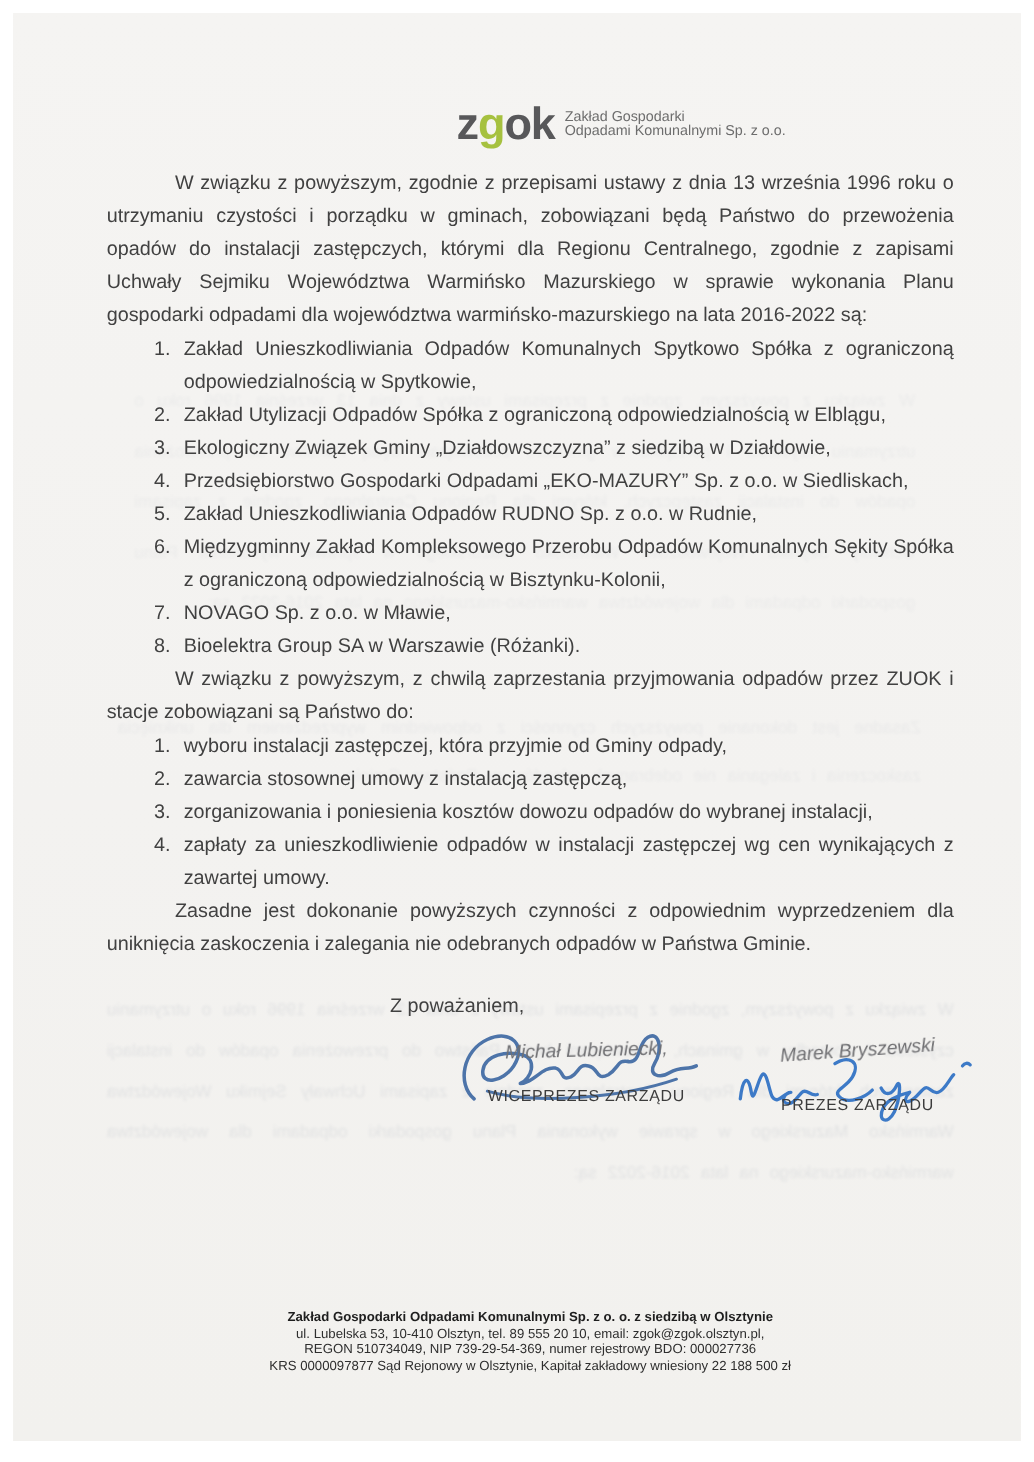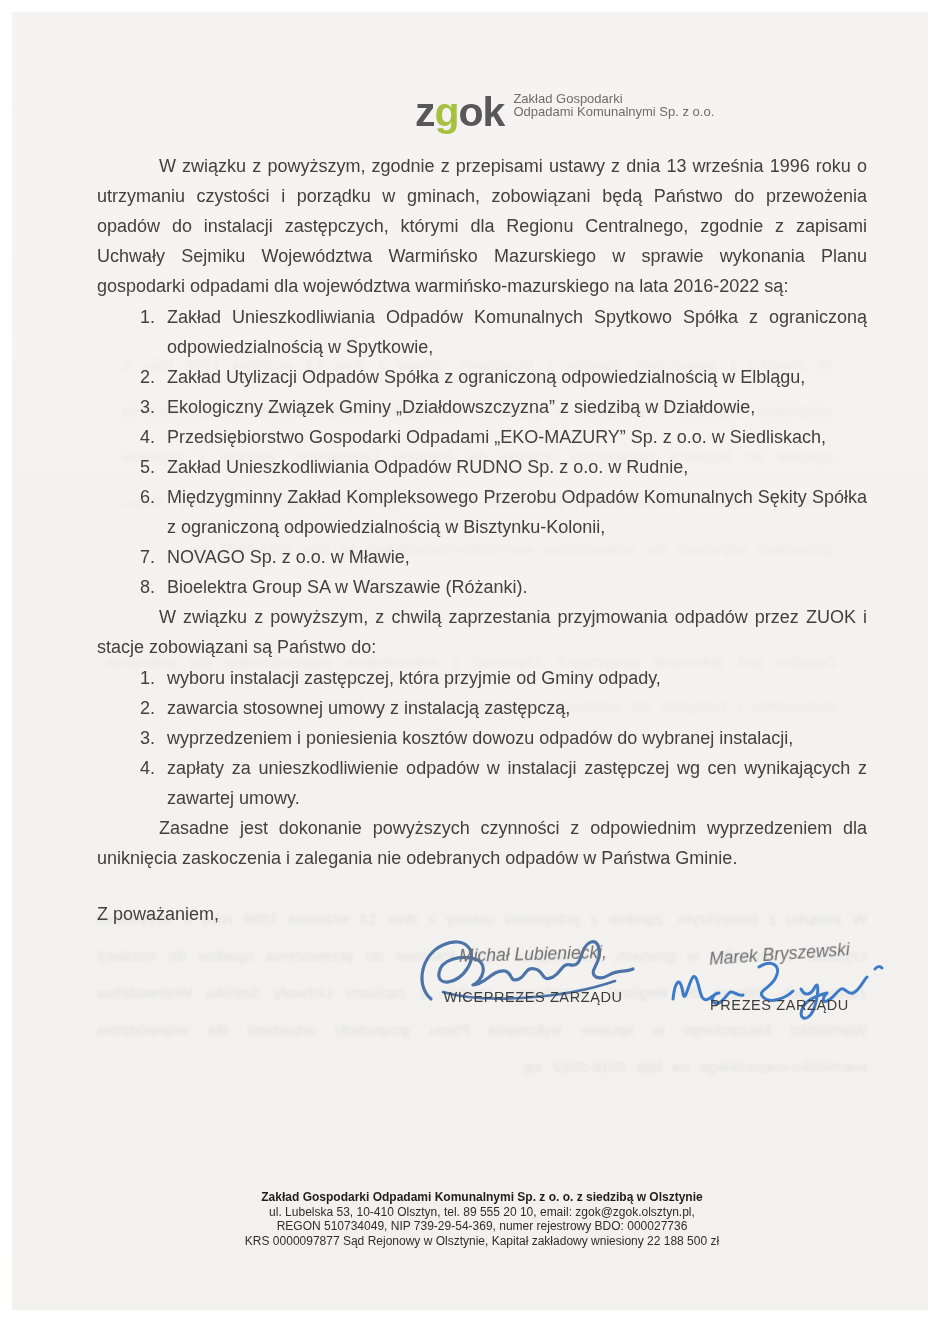--- a/index.html
+++ b/index.html
@@ -9,35 +9,35 @@
          background:#f4f3f1;
          background-image:linear-gradient(180deg,#f5f4f2 0%,#f3f2f0 55%,#f2f1ee 100%);}
   
   .bleed{position:absolute;transform:scaleX(-1);filter:blur(1.6px);
          color:#51607a;text-align:justify;overflow:hidden;pointer-events:none;
          font-size:15.5px;word-spacing:6px;}
   .bleed-1{left:110px;top:330px;width:710px;max-height:250px;line-height:46px;opacity:.055;}
   .bleed-2{left:95px;top:628px;width:730px;max-height:240px;line-height:44px;opacity:.06;}
   .bleed-3{left:85px;top:888px;width:770px;max-height:280px;line-height:37px;opacity:.105;}
   
-  .logo{position:absolute;left:403px;top:80px;display:flex;align-items:flex-start;gap:9px;z-index:2;}
+  .logo{position:absolute;left:403px;top:80px;display:flex;align-items:center;gap:9px;z-index:2;}
   .brand{font-size:41px;font-weight:bold;letter-spacing:-1px;line-height:40px;
          color:#58585a;filter:blur(.3px);}
   .brand .g-green{color:#a6c13f;}
   .tagline{font-size:13px;color:#6d6d6d;line-height:13px;filter:blur(.25px);}
   
   .letter{position:absolute;left:85px;top:139px;width:770px;z-index:2;
           font-size:18px;line-height:30px;color:#414141;
           text-align:justify;filter:blur(.18px);}
   .para{margin:0;text-indent:62px;}
   .plain-list{margin:1px 0 0 0;padding:0;}
   .li{display:flex;}
   .li .num{flex:0 0 27px;margin-left:43px;}
   .li .li-text{flex:1;text-align:justify;}
-  .valediction{margin-top:26px;text-align:left;padding-right:133px;text-indent:0;}
+  .valediction{margin-top:26px;text-align:center;padding-right:133px;text-indent:0;}
   
   .sig-area{position:absolute;left:0;top:932px;width:940px;height:130px;z-index:2;}
   .sig-block{position:absolute;text-align:center;}
   .sig-left{left:396px;width:250px;}
   .sig-right{left:650px;width:235px;}
   .sig-name{font-style:italic;color:#6f6f72;font-size:17.5px;filter:blur(.2px);}
   .sig-left .sig-name{transform:rotate(-1.5deg);}
   .sig-right .sig-name{transform:rotate(-4deg);}
   .sig-ink{display:block;margin:0 auto;}
   .sig-left .sig-ink{margin-top:-36px;}
@@ -114,21 +114,21 @@
       <div class="li">
           <span class="num">1.</span>
           <span class="li-text">wyboru instalacji zastępczej, która przyjmie od Gminy odpady,</span>
         </div>
       <div class="li">
           <span class="num">2.</span>
           <span class="li-text">zawarcia stosownej umowy z instalacją zastępczą,</span>
         </div>
       <div class="li">
           <span class="num">3.</span>
-          <span class="li-text">wyprzedzeniem i poniesienia kosztów dowozu odpadów do wybranej instalacji,</span>
+          <span class="li-text">zorganizowania i poniesienia kosztów dowozu odpadów do wybranej instalacji,</span>
         </div>
       <div class="li">
           <span class="num">4.</span>
           <span class="li-text">zapłaty za unieszkodliwienie odpadów w instalacji zastępczej wg cen wynikających z zawartej umowy.</span>
         </div>
     </div>
 
     <p class="para">Zasadne jest dokonanie powyższych czynności z odpowiednim wyprzedzeniem dla uniknięcia zaskoczenia i zalegania nie odebranych odpadów w Państwa Gminie.</p>
 
     <p class="para valediction">Z poważaniem,</p>

